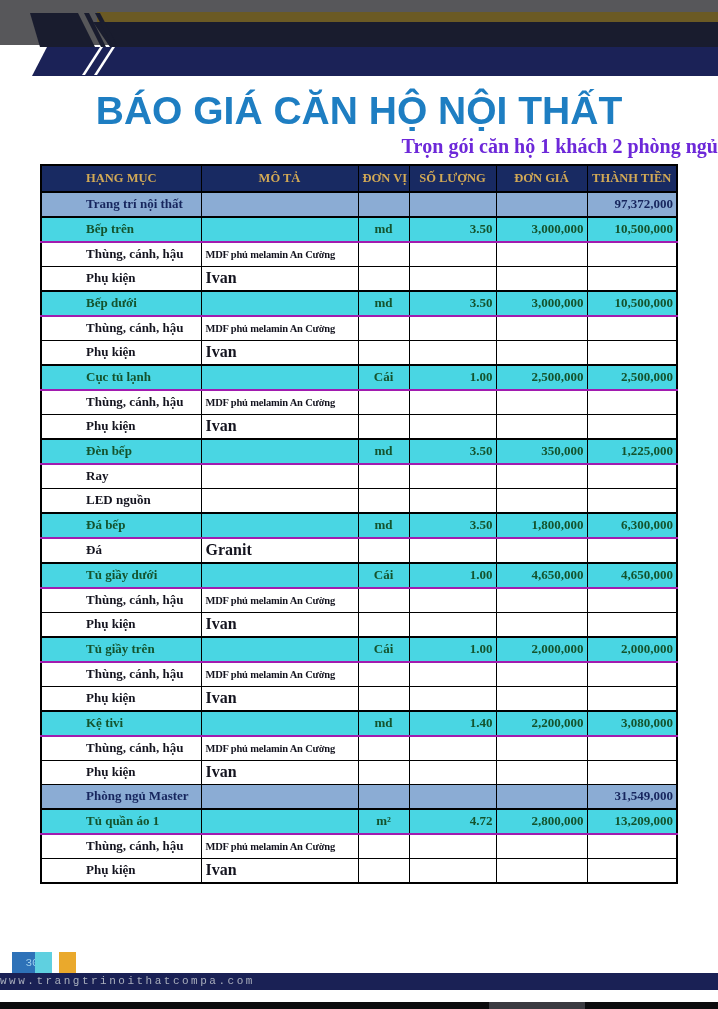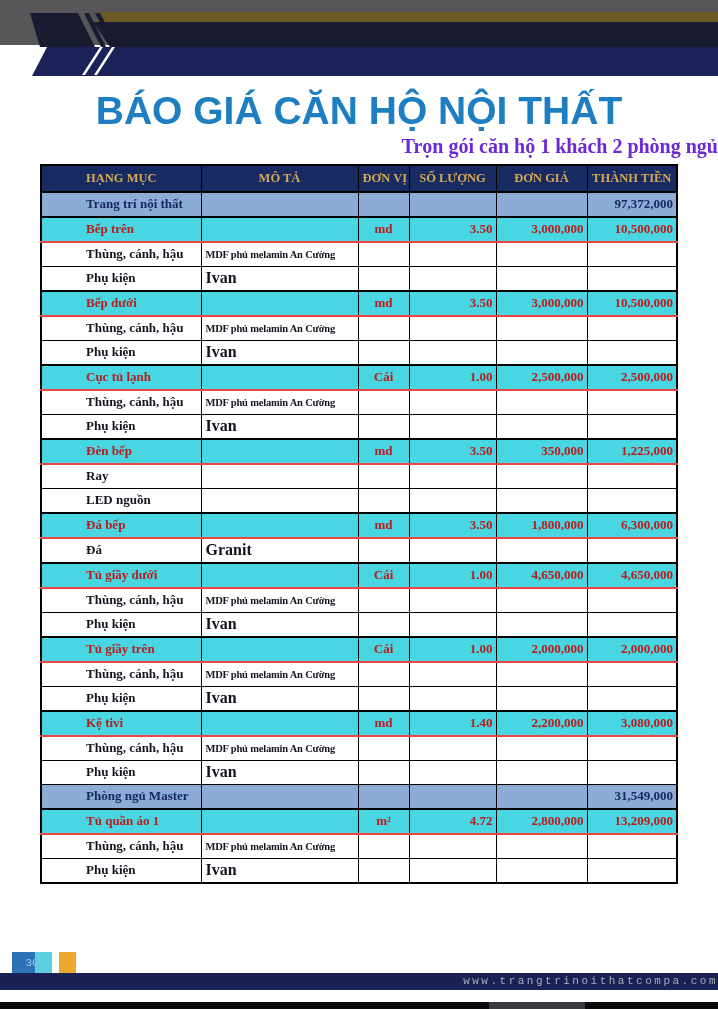--- a/index.html
+++ b/index.html
@@ -31,38 +31,38 @@
   .subtitle{margin:1px 0 6px;text-align:right;color:#6d28d9;font-weight:bold;font-size:20px;}
 
   
   table{border-collapse:collapse;table-layout:fixed;width:636px;margin-left:40px;
         border:2px solid #000;}
   th{background:#182a62;color:#d2a955;font-size:12.5px;font-weight:bold;height:25px;
      border:1px solid #000;border-bottom:2px solid #000;padding:0 4px;overflow:hidden;white-space:nowrap;}
   td{border:1px solid #000;height:23px;font-size:13px;font-weight:bold;padding:0 4px;
      overflow:hidden;white-space:nowrap;}
   tr.row-section td{background:#8bacd4;color:#17265e;}
-  tr.row-item td{background:#49d6e3;color:#b91c1c;border-top:2px solid #000;border-bottom:2px solid #ef4444;}
+  tr.row-item td{background:#49d6e3;color:#14532d;border-top:2px solid #000;border-bottom:2px solid #a21caf;}
   tr.row-sub td{background:#ffffff;color:#14141f;}
   td.c-name{text-align:left;padding-left:44px;}
   td.c-desc{text-align:left;font-size:16px;}
   td.desc-small{font-size:10.5px;letter-spacing:-0.2px;}
   td.c-unit{text-align:center;}
   td.c-qty,td.c-price,td.c-total{text-align:right;padding-right:3px;}
 
   
   .page-badge{position:absolute;left:12px;top:952px;width:40px;height:22px;background:#2e72b8;
               color:#9fd0ee;font-family:"Liberation Mono","DejaVu Sans Mono",monospace;
               font-size:11px;text-align:center;line-height:22px;}
   .sq{position:absolute;top:952px;height:22px;}
   .sq-cyan{left:35px;width:17px;background:#5fd0e0;}
   .sq-gold{left:59px;width:17px;background:#eaa92c;}
   .url-bar{position:absolute;left:0;top:973px;width:718px;height:17px;background:#1a2155;
            color:#a9aebc;font-family:"Liberation Mono","DejaVu Sans Mono",monospace;
-           font-size:11px;letter-spacing:2.5px;text-align:right;line-height:17px;}
+           font-size:11px;letter-spacing:2.5px;text-align:left;line-height:17px;}
   .bottom-bar{position:absolute;left:0;top:1002px;width:718px;height:7px;background:#0b0b0d;}
   .bottom-bar-segment{position:absolute;left:489px;top:0;width:96px;height:7px;background:#3a3a40;}
 </style>
 </head>
 <body>
 
 <div class="page">
 
   <div class="band-gray"></div>
   <div class="stripe-gold"></div>

